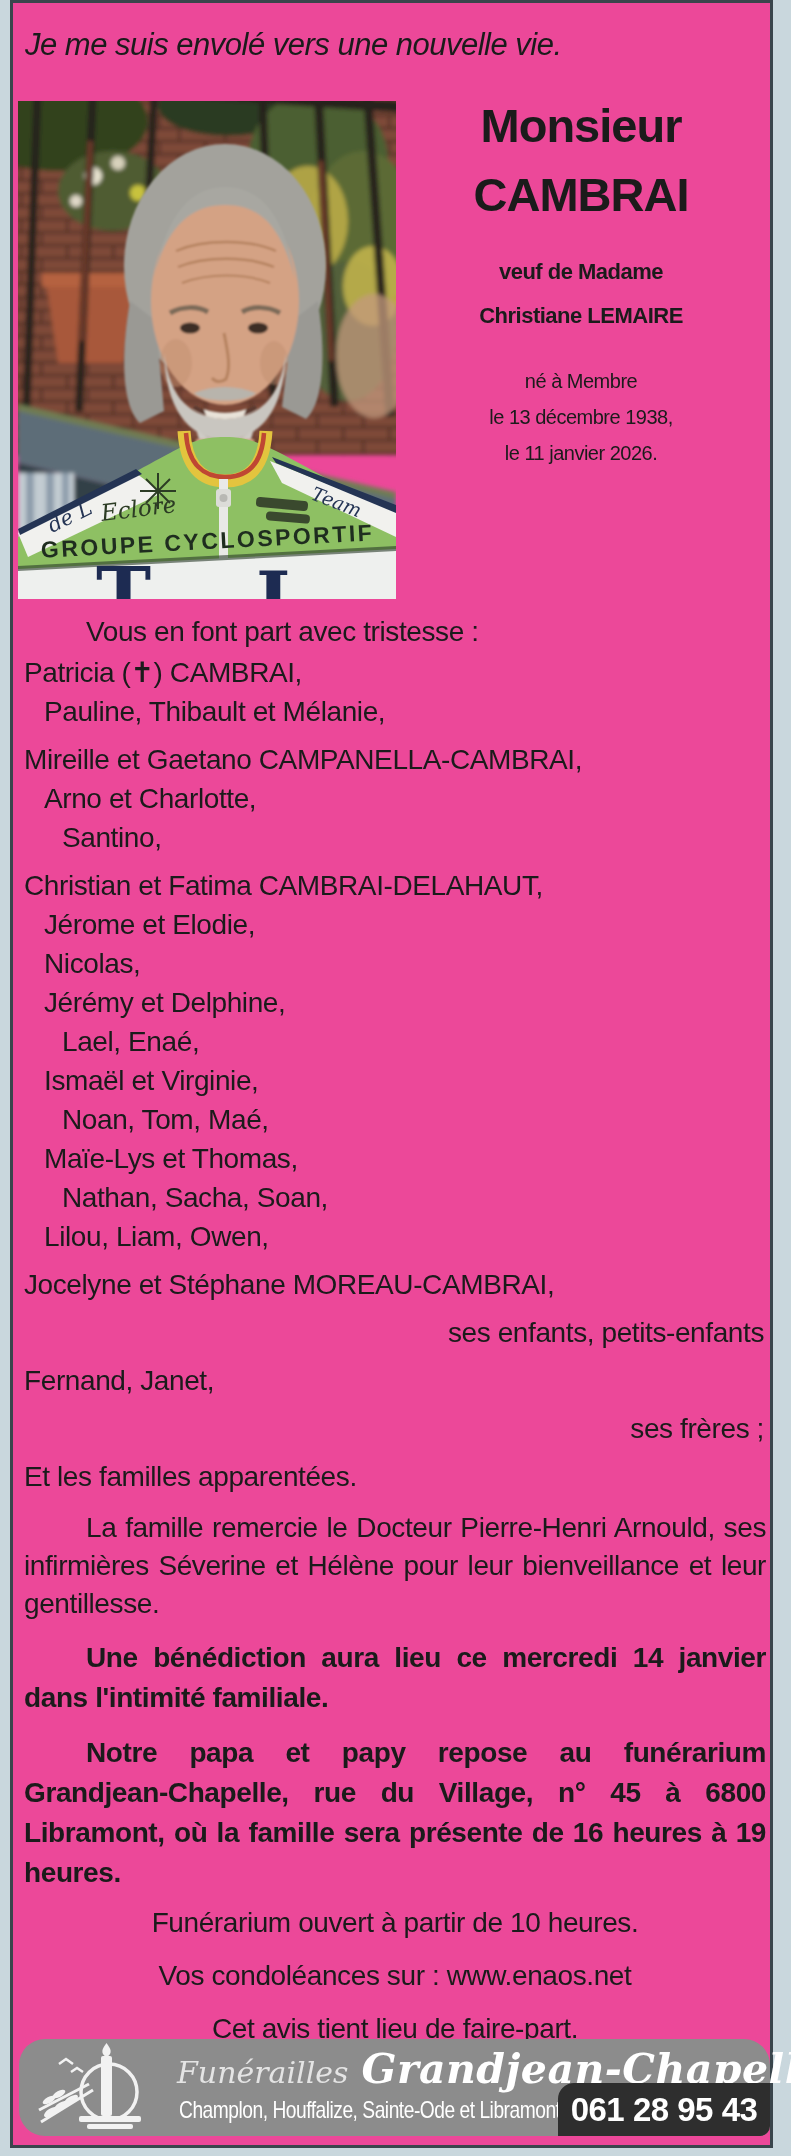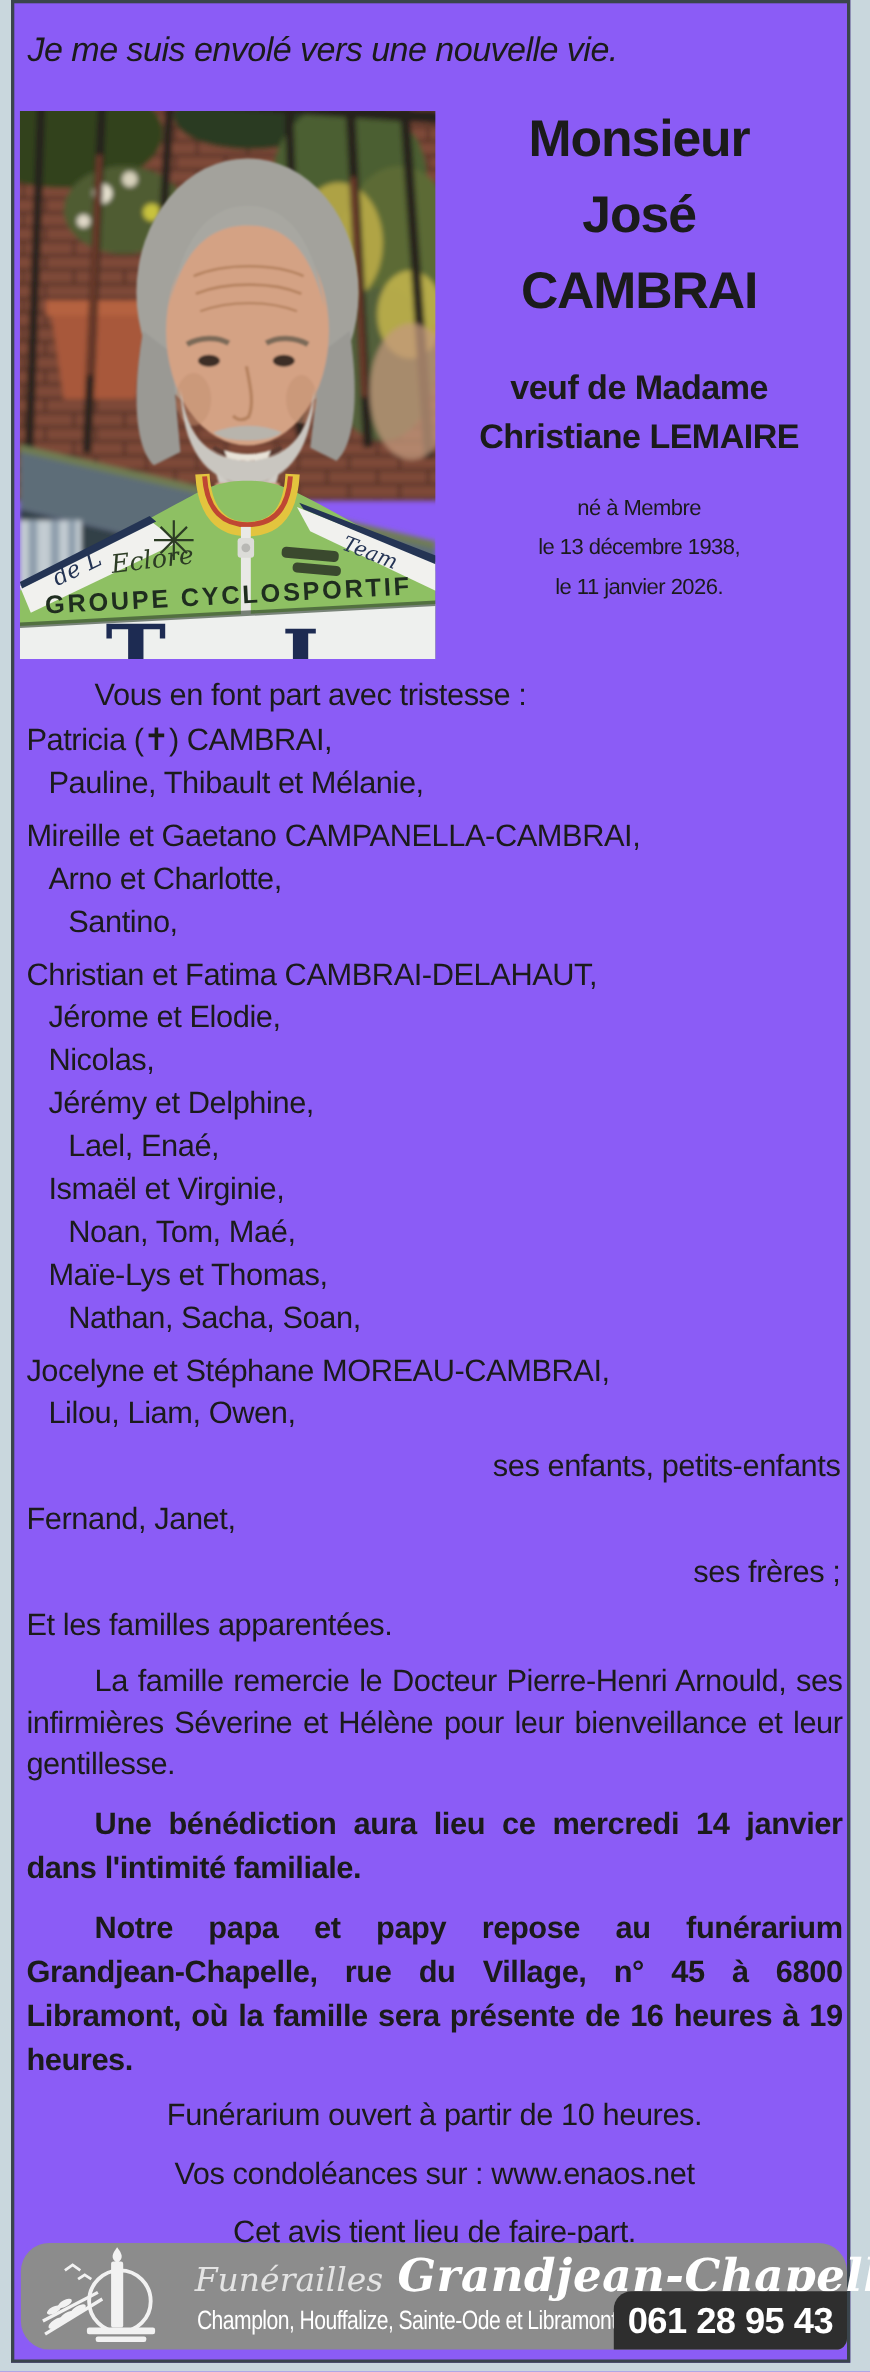--- a/index.html
+++ b/index.html
@@ -3,32 +3,32 @@
 <meta charset="utf-8">
 <style>
   html,body{margin:0;padding:0}
   body{
     width:791px;height:2156px;position:relative;overflow:hidden;
     background:#c9d7dd;color:#1b1b1b;
     font-family:"Liberation Sans", sans-serif;
   }
   .sheet{
     position:absolute;left:10px;top:0;width:763px;height:2148px;
-    background:#8b5cf6;border:3px solid #3a454c;box-sizing:border-box;padding-left:23px;
+    background:#ec4899;border:3px solid #3a454c;box-sizing:border-box;padding-left:23px;
   }
   .epitaph{
     position:absolute;left:12px;top:24px;font-style:italic;
     font-size:31px;letter-spacing:-0.5px;white-space:nowrap;
   }
   .photo{position:absolute;left:5px;top:98px;width:378px;height:498px;overflow:hidden}
   .photo svg{display:block}
 
   .header-col{position:absolute;left:386px;top:88px;width:364px;text-align:center}
   .header-name{font-weight:bold;font-size:47px;line-height:69px;letter-spacing:-1px}
-  .header-widow{margin-top:33px;font-weight:bold;font-size:31px;line-height:44px;letter-spacing:-0.5px}
+  .header-widow{margin-top:21px;font-weight:bold;font-size:22px;line-height:44px;letter-spacing:-0.5px}
   .header-dates{margin-top:25px;font-size:20px;line-height:36px;letter-spacing:-0.5px}
 
   .main{position:absolute;left:11px;top:608px;width:742px;font-size:28px;letter-spacing:-0.4px}
   .intro{text-indent:62px;line-height:42px}
   .fam-line{line-height:39px}
   .fam-line.indent-1{padding-left:20px}
   .fam-line.indent-2{padding-left:38px}
   .fam-line.right{text-align:right;padding-right:2px}
   .fam-line.gap{margin-top:9px}
   .para{text-align:justify;text-indent:62px;line-height:38px;margin-top:13px}
@@ -197,21 +197,20 @@
         <polygon points="0,465 378,445 378,450 0,470" fill="#2a3a2a" opacity="0.6"></polygon>
         <text x="78" y="520" font-family="'DejaVu Serif',serif" font-weight="bold" font-size="74" fill="#1d2b52">T</text>
         <text x="238" y="524" font-family="'DejaVu Serif',serif" font-weight="bold" font-size="74" fill="#1d2b52">L</text>
       </g>
     </svg>
   </div>
 
   <div class="header-col">
     <div class="header-name">
       <div>Monsieur</div>
-      <div>José</div>
       <div>CAMBRAI</div>
     </div>
     <div class="header-widow">
       <div>veuf de Madame</div>
       <div>Christiane LEMAIRE</div>
     </div>
     <div class="header-dates">
       <div>né à Membre</div>
       <div>le 13 décembre 1938,</div>
       <div>le 11 janvier 2026.</div>
@@ -228,22 +227,22 @@
         <div class="fam-line indent-2">Santino,</div>
         <div class="fam-line indent-0 gap">Christian et Fatima CAMBRAI-DELAHAUT,</div>
         <div class="fam-line indent-1">Jérome et Elodie,</div>
         <div class="fam-line indent-1">Nicolas,</div>
         <div class="fam-line indent-1">Jérémy et Delphine,</div>
         <div class="fam-line indent-2">Lael, Enaé,</div>
         <div class="fam-line indent-1">Ismaël et Virginie,</div>
         <div class="fam-line indent-2">Noan, Tom, Maé,</div>
         <div class="fam-line indent-1">Maïe-Lys et Thomas,</div>
         <div class="fam-line indent-2">Nathan, Sacha, Soan,</div>
+        <div class="fam-line indent-1">Lilou, Liam, Owen,</div>
         <div class="fam-line indent-0 gap">Jocelyne et Stéphane MOREAU-CAMBRAI,</div>
-        <div class="fam-line indent-1">Lilou, Liam, Owen,</div>
         <div class="fam-line indent-0 right gap">ses enfants, petits-enfants</div>
         <div class="fam-line indent-0 gap">Fernand, Janet,</div>
         <div class="fam-line indent-0 right gap">ses frères ;</div>
         <div class="fam-line indent-0 gap">Et les familles apparentées.</div>
       </div>
     <div class="para">La famille remercie le Docteur Pierre-Henri Arnould, ses infirmières Séverine et Hélène pour leur bienveillance et leur gentillesse.</div>
     <div class="para bold">Une bénédiction aura lieu ce mercredi 14 janvier dans l'intimité familiale.</div>
     <div class="para bold">Notre papa et papy repose au funérarium Grandjean-Chapelle, rue du Village, n° 45 à 6800 Libramont, où la famille sera présente de 16 heures à 19 heures.</div>
     <div class="center-line">Funérarium ouvert à partir de 10 heures.</div>
     <div class="center-line">Vos condoléances sur : www.enaos.net</div>

